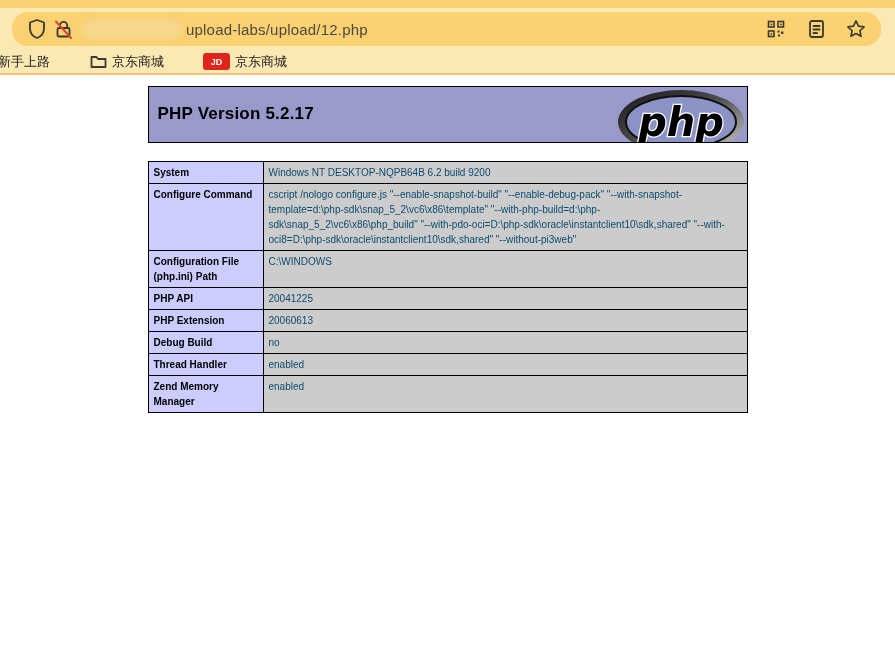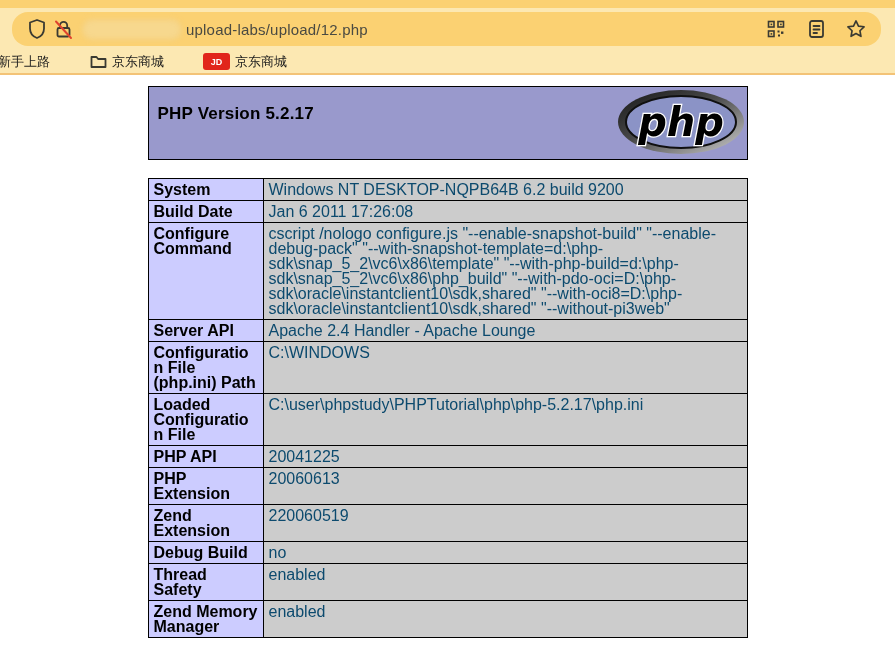--- a/index.html
+++ b/index.html
@@ -34,33 +34,33 @@
   .bookmark:first-child { margin-left: -2px; }
   .jd-badge { width: 27px; height: 17px; border-radius: 3px; background: #e1251b;
     color: #ffffff; font-size: 9px; font-weight: bold;
     display: inline-flex; align-items: center; justify-content: center; }
 
   
   .page { background: #ffffff; height: 590px; padding-top: 11px; }
   .center-col { width: 600px; margin: 0 auto; }
 
   .php-header {
-    background: #9999cc; border: 1px solid #000000; height: 74px;
+    background: #9999cc; border: 1px solid #000000; height: 57px;
     position: relative; overflow: hidden;
   }
   .php-header h1 {
     font-size: 17px; font-weight: bold; color: #000000;
     padding: 17px 0 0 9px; letter-spacing: 0.2px;
   }
   .php-logo { position: absolute; right: 2px; top: 2px; }
 
   table.info { width: 600px; border-collapse: collapse; margin-top: 18px;
     table-layout: fixed; }
   table.info td {
-    border: 1px solid #000000; font-size: 16px; line-height: 15px;
+    border: 1px solid #000000; font-size: 10px; line-height: 15px;
     padding: 3px 5px; vertical-align: top; word-wrap: break-word;
   }
   td.lbl { width: 115px; background: #ccccff; font-weight: bold; color: #000000; }
   td.val { background: #cccccc; color: #0c4a6e; }
 
   svg .stroke { stroke: #3a3a32; stroke-width: 1.8; fill: none;
     stroke-linecap: round; stroke-linejoin: round; }
 </style>
 </head>
 <body>
@@ -164,57 +164,41 @@
       </span>
     </div>
 
     <table class="info">
       <tbody>
         <tr>
           <td class="lbl">System</td>
           <td class="val">Windows NT DESKTOP-NQPB64B 6.2 build 9200</td>
         </tr>
         <tr>
-          <td class="lbl">Build Date</td>
-          <td class="val">Jan 6 2011 17:26:08</td>
-        </tr>
-        <tr>
           <td class="lbl">Configure Command</td>
           <td class="val">cscript /nologo configure.js "--enable-snapshot-build" "--enable-debug-pack" "--with-snapshot-template=d:\php-sdk\snap_5_2\vc6\x86\template" "--with-php-build=d:\php-sdk\snap_5_2\vc6\x86\php_build" "--with-pdo-oci=D:\php-sdk\oracle\instantclient10\sdk,shared" "--with-oci8=D:\php-sdk\oracle\instantclient10\sdk,shared" "--without-pi3web"</td>
         </tr>
         <tr>
-          <td class="lbl">Server API</td>
-          <td class="val">Apache 2.4 Handler - Apache Lounge</td>
-        </tr>
-        <tr>
           <td class="lbl">Configuration File (php.ini) Path</td>
           <td class="val">C:\WINDOWS</td>
         </tr>
         <tr>
-          <td class="lbl">Loaded Configuration File</td>
-          <td class="val">C:\user\phpstudy\PHPTutorial\php\php-5.2.17\php.ini</td>
-        </tr>
-        <tr>
           <td class="lbl">PHP API</td>
           <td class="val">20041225</td>
         </tr>
         <tr>
           <td class="lbl">PHP Extension</td>
           <td class="val">20060613</td>
         </tr>
         <tr>
-          <td class="lbl">Zend Extension</td>
-          <td class="val">220060519</td>
-        </tr>
-        <tr>
           <td class="lbl">Debug Build</td>
           <td class="val">no</td>
         </tr>
         <tr>
-          <td class="lbl">Thread Safety</td>
+          <td class="lbl">Thread Handler</td>
           <td class="val">enabled</td>
         </tr>
         <tr>
           <td class="lbl">Zend Memory Manager</td>
           <td class="val">enabled</td>
         </tr>
 
       </tbody>
     </table>
 

